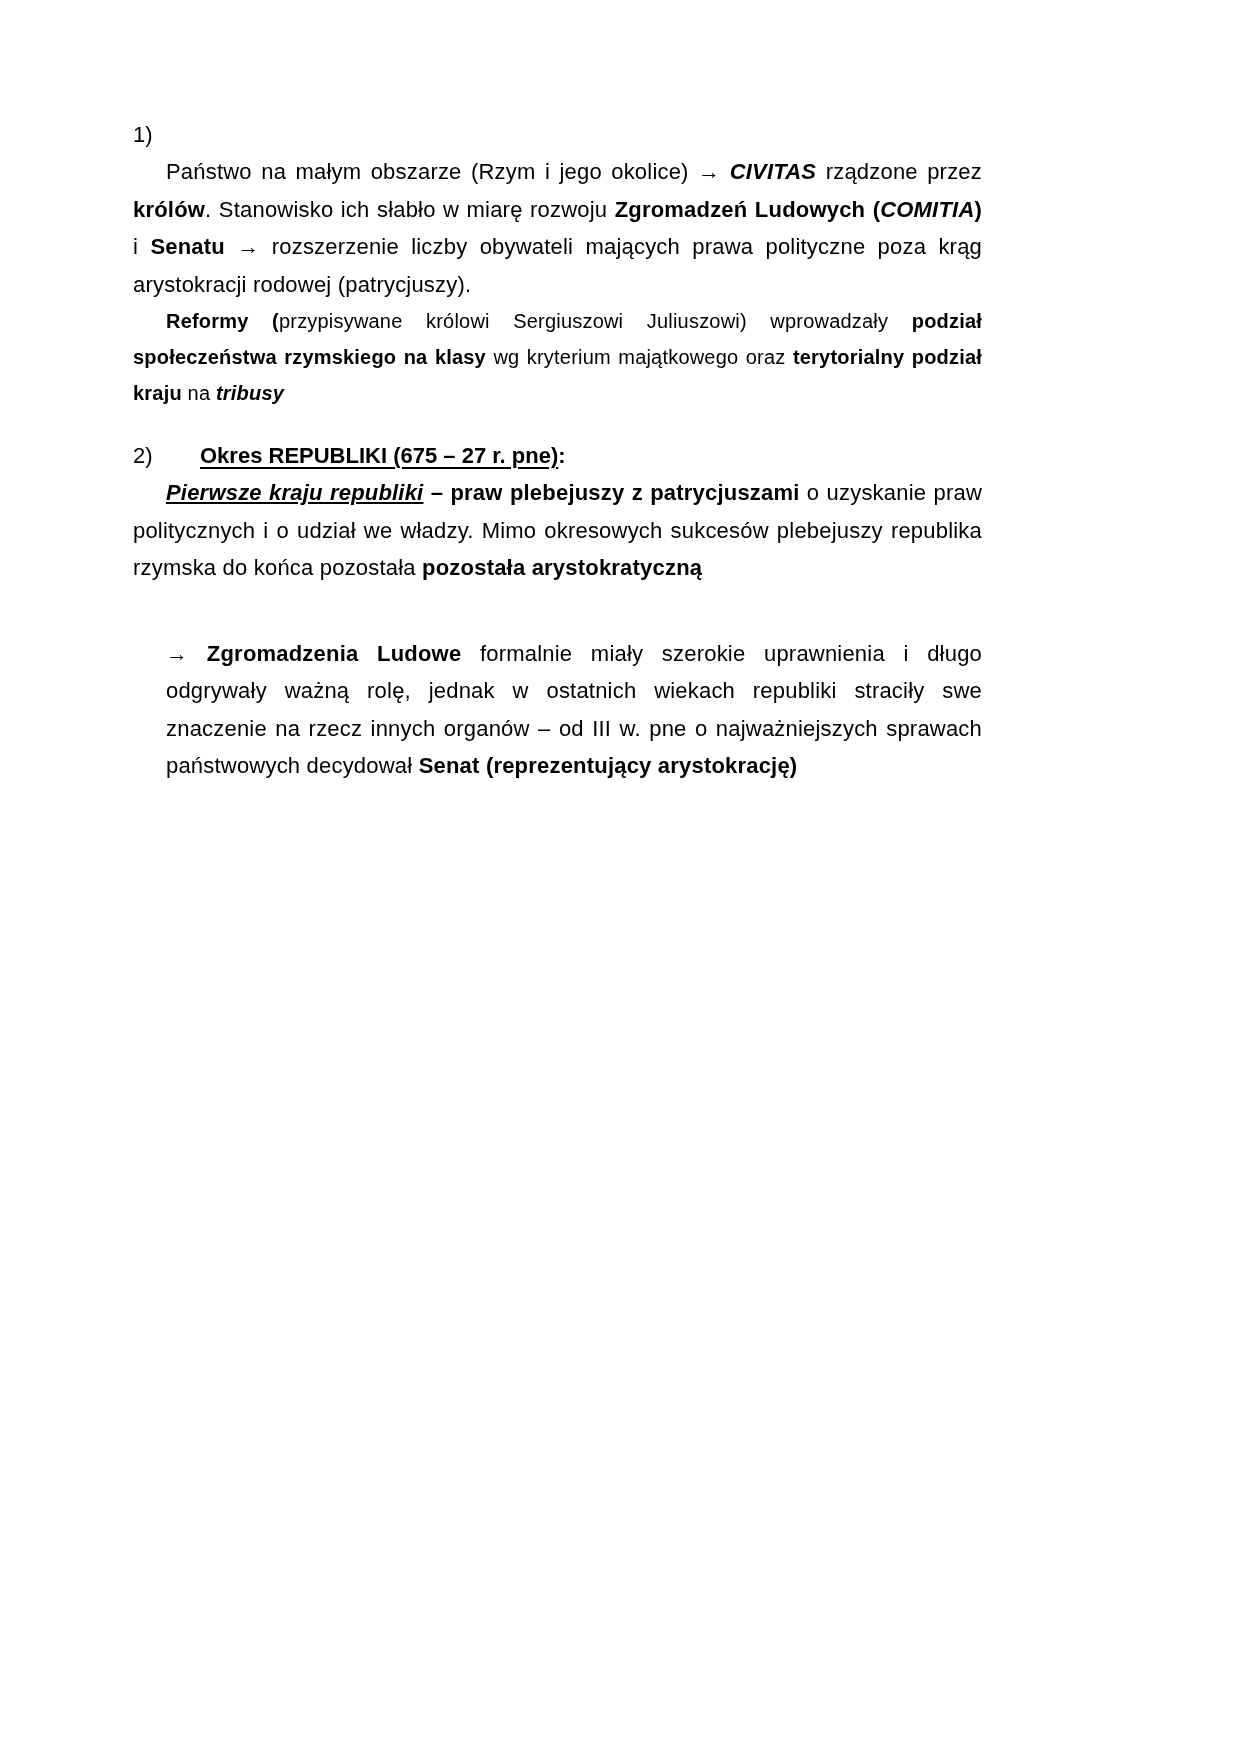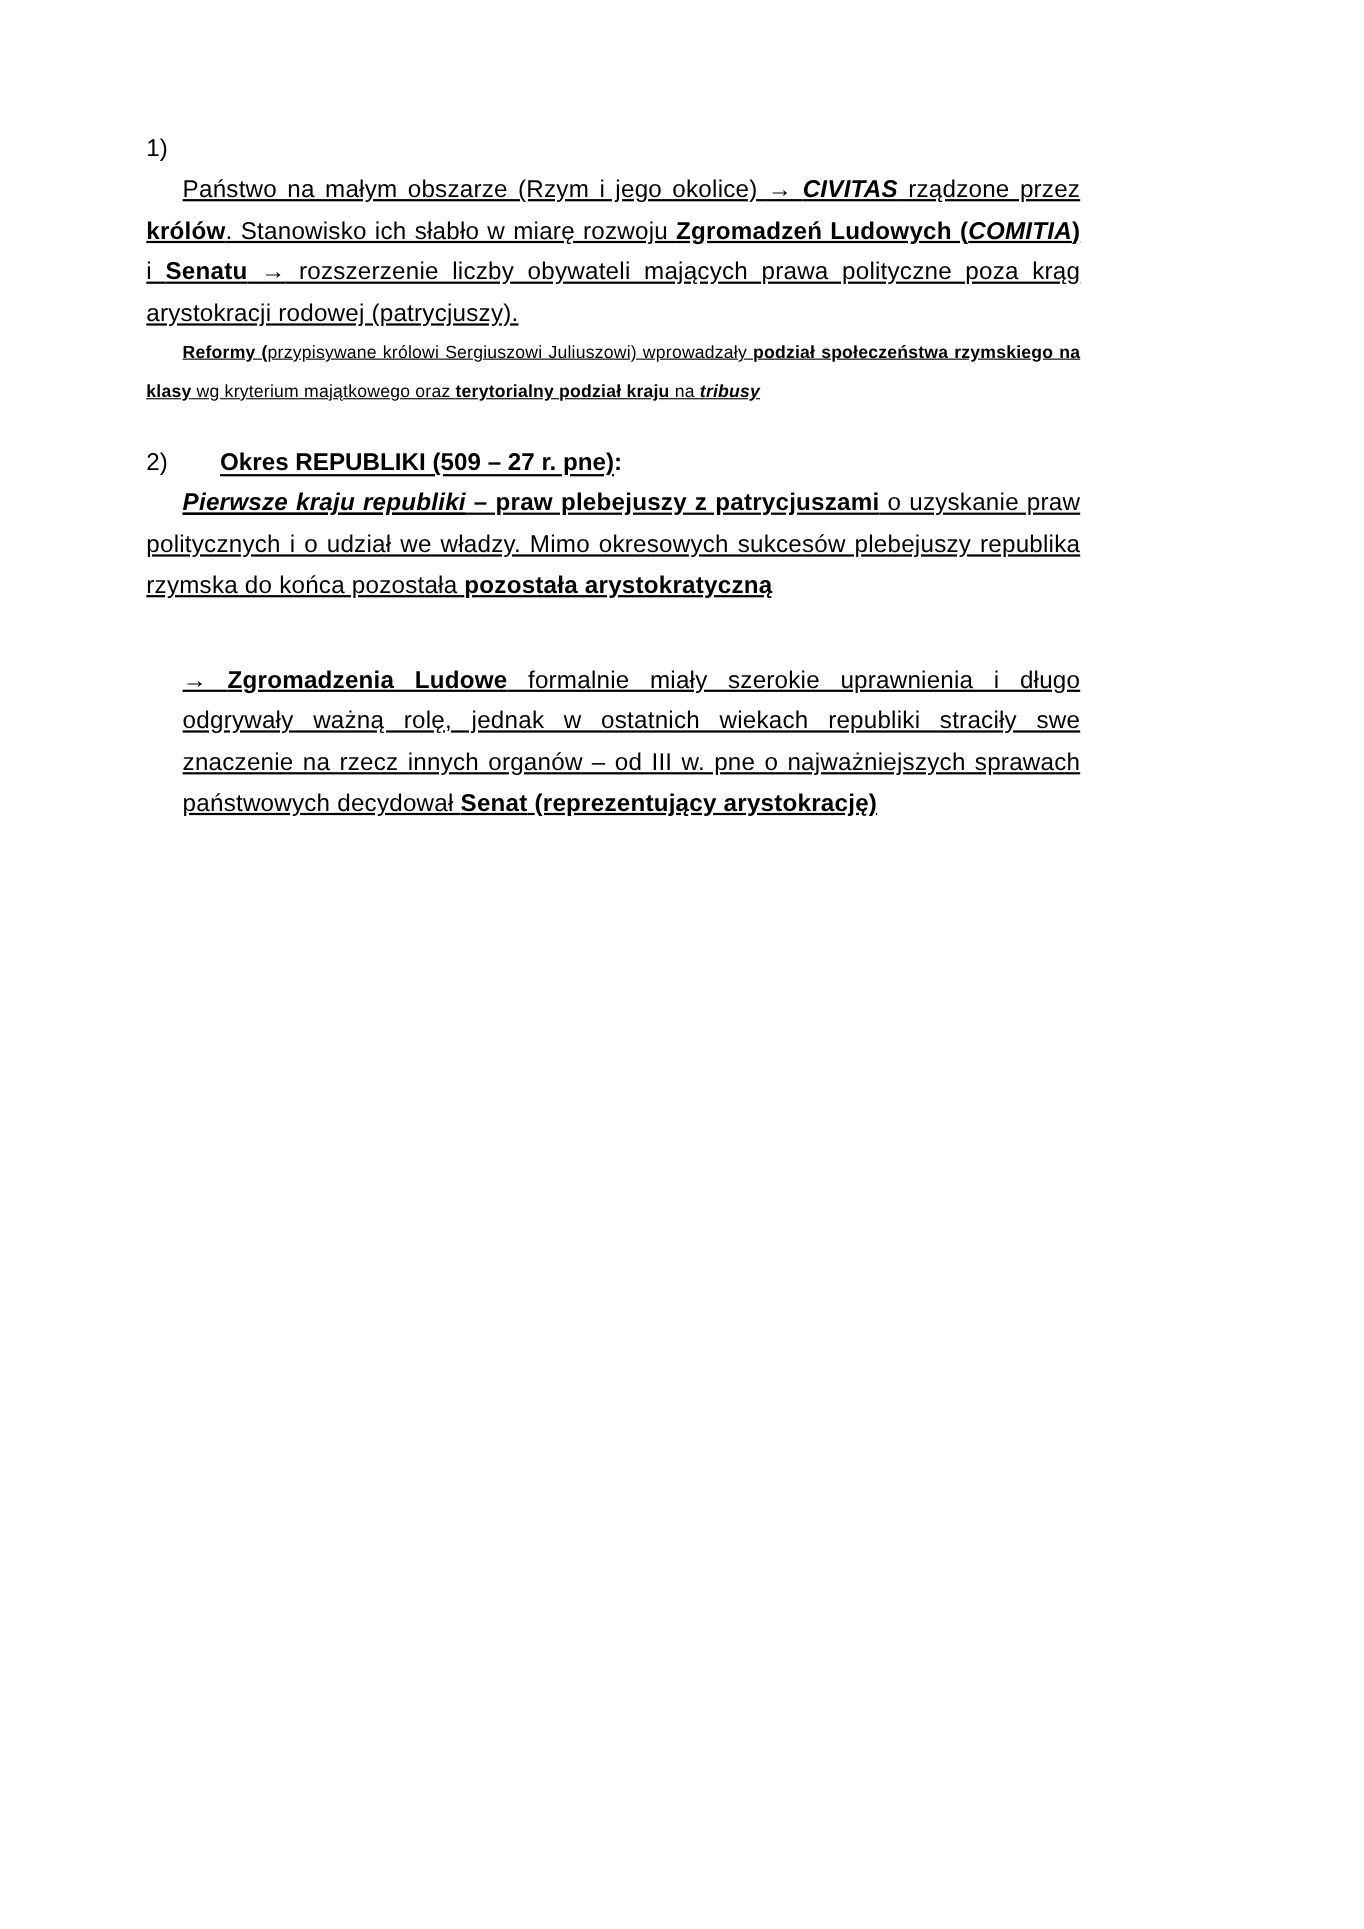--- a/index.html
+++ b/index.html
@@ -30,24 +30,23 @@
     text-decoration:underline;
     text-decoration-thickness:2px;
     text-underline-offset:4px;
   }
   .para{
     margin:0;
     font-size:22px;
     line-height:37.5px;
     text-align:justify;
     letter-spacing:0.2px;
-    text-decoration:underline;
   }
   .para.small{
-    font-size:16px;
+    font-size:20px;
     line-height:36px;
   }
   .para.first-indent{text-indent:33px;}
   .para.block-indent{padding-left:33px;margin-top:48px;}
   .b{font-weight:700;}
   .i{font-style:italic;}
   .u{text-decoration:underline;}
 </style>
 </head>
 <body>
@@ -58,19 +57,19 @@
     <div class="heading">
       <span class="num">1)</span>
     </div>
     <p class="para first-indent"><span>Państwo na małym obszarze (Rzym i jego okolice) </span><span class="b">→ </span><span class="b i">CIVITAS</span><span> rządzone przez </span><span class="b">królów</span><span>. Stanowisko ich słabło w miarę rozwoju </span><span class="b">Zgromadzeń Ludowych (</span><span class="b i">COMITIA</span><span class="b">)</span><span> i </span><span class="b">Senatu</span><span> </span><span class="b">→</span><span> rozszerzenie liczby obywateli mających prawa polityczne poza krąg arystokracji rodowej (patrycjuszy).</span></p>
     <p class="para small first-indent"><span class="b">Reformy (</span><span>przypisywane królowi Sergiuszowi Juliuszowi) wprowadzały </span><span class="b">podział społeczeństwa rzymskiego na klasy</span><span> wg kryterium majątkowego oraz </span><span class="b">terytorialny podział kraju</span><span> na </span><span class="b i">tribusy</span></p>
   </section>
 
   <section class="doc-section">
     <div class="heading">
       <span class="num">2)</span>
-      <span><span class="u">Okres REPUBLIKI (509 – 27 r. pne)</span><span>:</span></span>
+      <span><span class="u">Okres REPUBLIKI (675 – 27 r. pne)</span><span>:</span></span>
     </div>
     <p class="para first-indent"><span class="b i u">Pierwsze kraju republiki</span><span class="b"> – praw plebejuszy z patrycjuszami</span><span> o uzyskanie praw politycznych i o udział we władzy. Mimo okresowych sukcesów plebejuszy republika rzymska do końca pozostała </span><span class="b">pozostała arystokratyczną</span></p>
     <p class="para block-indent"><span class="b">→ </span><span class="b">Zgromadzenia Ludowe</span><span> formalnie miały szerokie uprawnienia i długo odgrywały ważną rolę, jednak w ostatnich wiekach republiki straciły swe znaczenie na rzecz innych organów – od III w. pne o najważniejszych sprawach państwowych decydował </span><span class="b">Senat</span><span> </span><span class="b">(reprezentujący arystokrację)</span></p>
   </section>
 
 </div>
 
 </body></html>

